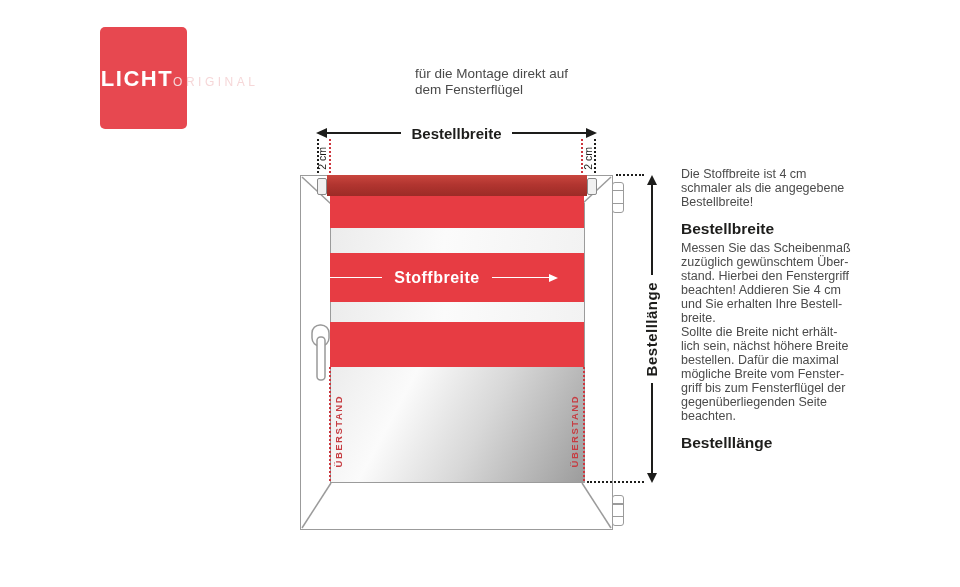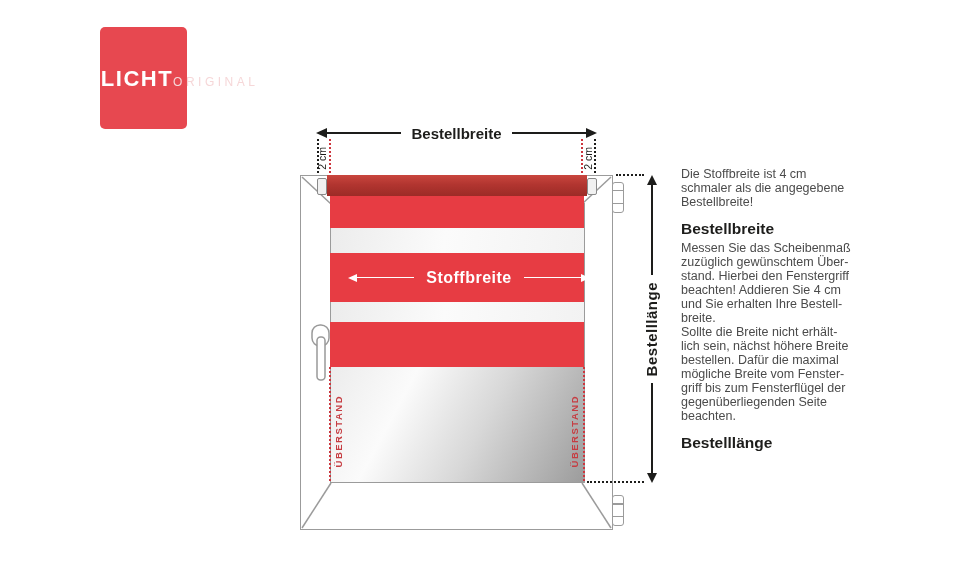--- a/index.html
+++ b/index.html
@@ -41,21 +41,21 @@
   .win-inner{position:absolute;left:330px;top:203px;width:255px;height:280px;border:1.5px solid #9b9b9b;background:#fff;box-sizing:border-box;}
   .glass{position:absolute;left:331px;top:367px;width:253px;height:115px;
          background:linear-gradient(118deg,#ececec 0%,#fbfbfb 28%,#d8d8d8 58%,#9c9c9c 100%);}
   .gap-band{position:absolute;left:331px;width:253px;background:linear-gradient(100deg,#ececec 0%,#fbfbfb 45%,#f2f2f2 100%);}
 
   
   .bracket{position:absolute;top:178px;width:10px;height:17px;background:#f1f1f1;border:1px solid #8a8a8a;border-radius:2px;box-sizing:border-box;}
   .tube{position:absolute;left:327px;top:175px;width:260px;height:21px;
         background:linear-gradient(#c9463e 0%,#b23530 45%,#9c2b26 100%);}
   .stripe{position:absolute;left:330px;width:254px;background:#e73c43;}
-  .fabric-arrow{position:absolute;left:342px;top:253px;width:254px;height:49px;display:flex;align-items:center;padding:0 6px;box-sizing:border-box;}
+  .fabric-arrow{position:absolute;left:310px;top:253px;width:254px;height:49px;display:flex;align-items:center;padding:0 6px;box-sizing:border-box;}
   .fabric-arrow .wline{flex:1;height:1.6px;background:#fff;}
   .fabric-arrow .wlbl{color:#fff;font-size:16px;font-weight:bold;letter-spacing:0.5px;padding:0 12px;white-space:nowrap;}
   .wtri{width:0;height:0;}
   .wtri.left{border-top:4.5px solid transparent;border-bottom:4.5px solid transparent;border-right:9px solid #fff;}
   .wtri.right{border-top:4.5px solid transparent;border-bottom:4.5px solid transparent;border-left:9px solid #fff;}
 
   .overhang{position:absolute;top:396px;height:70px;font-size:9.5px;font-weight:bold;letter-spacing:1.5px;color:#c63d42;display:flex;align-items:center;}
 
   
   .hinge{position:absolute;left:612px;width:12px;height:31px;background:#fff;border:1.5px solid #9b9b9b;border-radius:3px;box-sizing:border-box;
@@ -75,20 +75,22 @@
 <body>
 
 <div class="canvas">
 
   <div class="logo">
     <div class="l1">LICHT</div>
     <div class="l2">LICHT</div>
     <div class="tag">ORIGINAL</div>
   </div>
 
+  <div class="subtitle">für die Montage direkt auf
+dem Fensterflügel</div>
 
   <div class="measure-h">
     <span class="tri left"></span>
     <span class="line"></span>
     <span class="lbl">Bestellbreite</span>
     <span class="line"></span>
     <span class="tri right"></span>
   </div>
 
   <div class="dot-v-black" style="left:317px;top:139px;height:34px;"></div>

